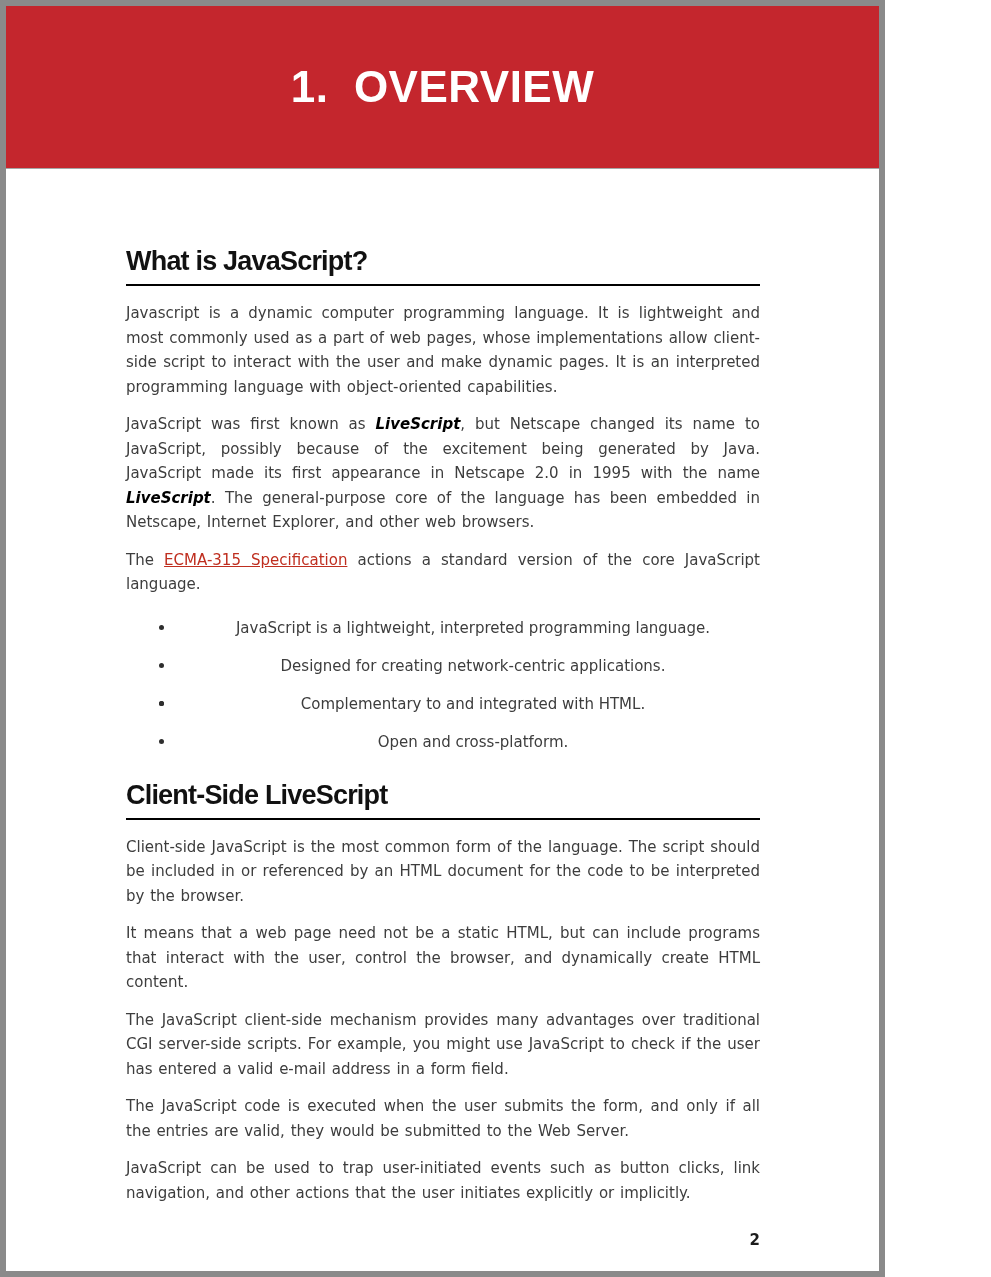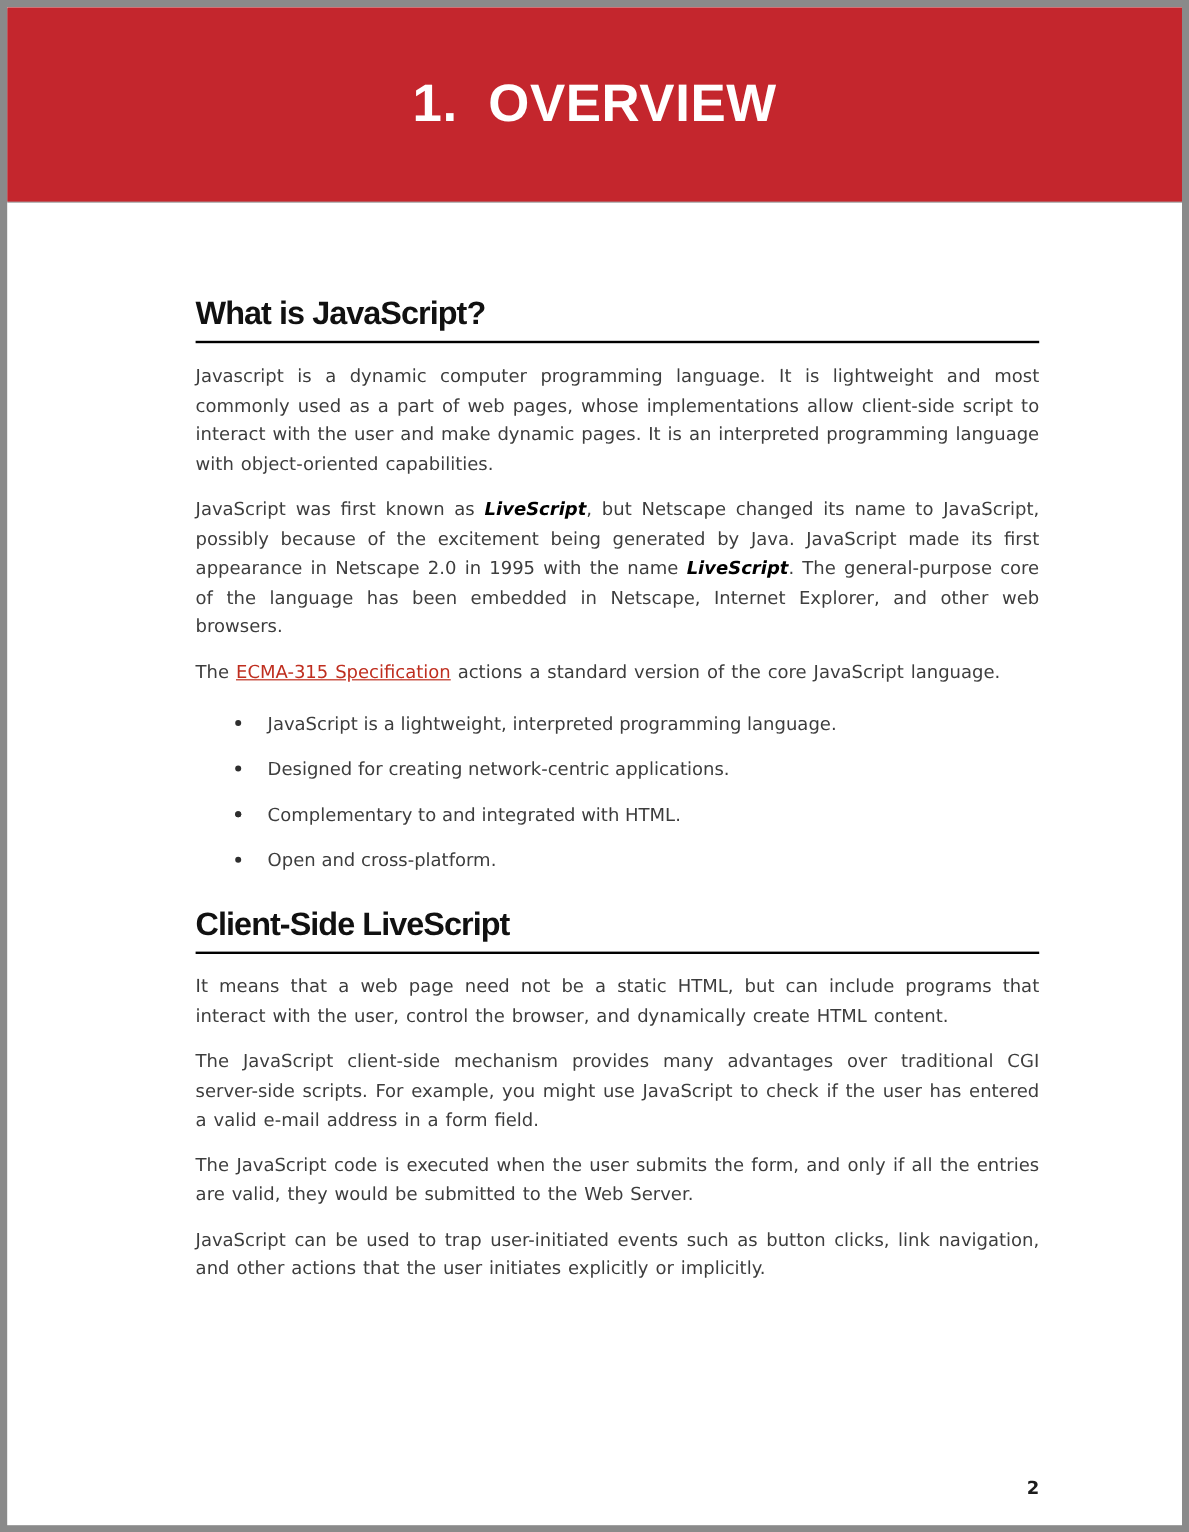--- a/index.html
+++ b/index.html
@@ -4,21 +4,21 @@
 <style>
   * { margin: 0; padding: 0; box-sizing: border-box; }
 
   html, body {
     background: #ffffff;
     font-family: "DejaVu Sans", "Liberation Sans", sans-serif;
   }
 
   .page {
     position: relative;
-    width: 991px;
+    width: 885px;
     height: 1277px;
     background: #ffffff;
     border: 6px solid #8a8a8a;
     overflow: hidden;
   }
 
   
   .banner {
     height: 162px;
     background: var(--banner-red, #c4262d);
@@ -33,21 +33,20 @@
     font-size: 44px;
     font-weight: 600;
     letter-spacing: 0.5px;
     white-space: pre;
   }
 
   
   .content {
     padding: 0 119px 0 120px;
     color: #3d3d3d;
-    margin-left: 37px;
   }
 
   .section-heading {
     font-family: "Liberation Sans", sans-serif;
     font-size: 27px;
     font-weight: bold;
     letter-spacing: -0.8px;
     color: #111111;
     border-bottom: 2px solid #000000;
     padding-bottom: 7px;
@@ -77,20 +76,21 @@
   ul.feature-list {
     list-style: none;
     margin: 19px 0 22px 0;
   }
   ul.feature-list li {
     position: relative;
     padding-left: 60px;
     margin-bottom: 14px;
     font-size: 15px;
     line-height: 24px;
+    text-align: center;
   }
   .bullet-dot {
     position: absolute;
     left: 33px;
     top: 9px;
     width: 5px;
     height: 5px;
     border-radius: 50%;
     background: #2e2e2e;
   }
@@ -150,20 +150,23 @@
           <span class="bullet-dot"></span>
           <span>Open and cross-platform.</span>
         </li>
       </ul>
     </section>
 
     <section class="section-client-side">
       <h2 class="section-heading">Client-Side LiveScript</h2>
 
       <p class="body-par">
+        <span>Client-side JavaScript is the most common form of the language. The script should be included in or referenced by an HTML document for the code to be interpreted by the browser.</span>
+      </p>
+      <p class="body-par">
         <span>It means that a web page need not be a static HTML, but can include programs that interact with the user, control the browser, and dynamically create HTML content.</span>
       </p>
       <p class="body-par">
         <span>The JavaScript client-side mechanism provides many advantages over traditional CGI server-side scripts. For example, you might use JavaScript to check if the user has entered a valid e-mail address in a form field.</span>
       </p>
       <p class="body-par">
         <span>The JavaScript code is executed when the user submits the form, and only if all the entries are valid, they would be submitted to the Web Server.</span>
       </p>
       <p class="body-par">
         <span>JavaScript can be used to trap user-initiated events such as button clicks, link navigation, and other actions that the user initiates explicitly or implicitly.</span>

